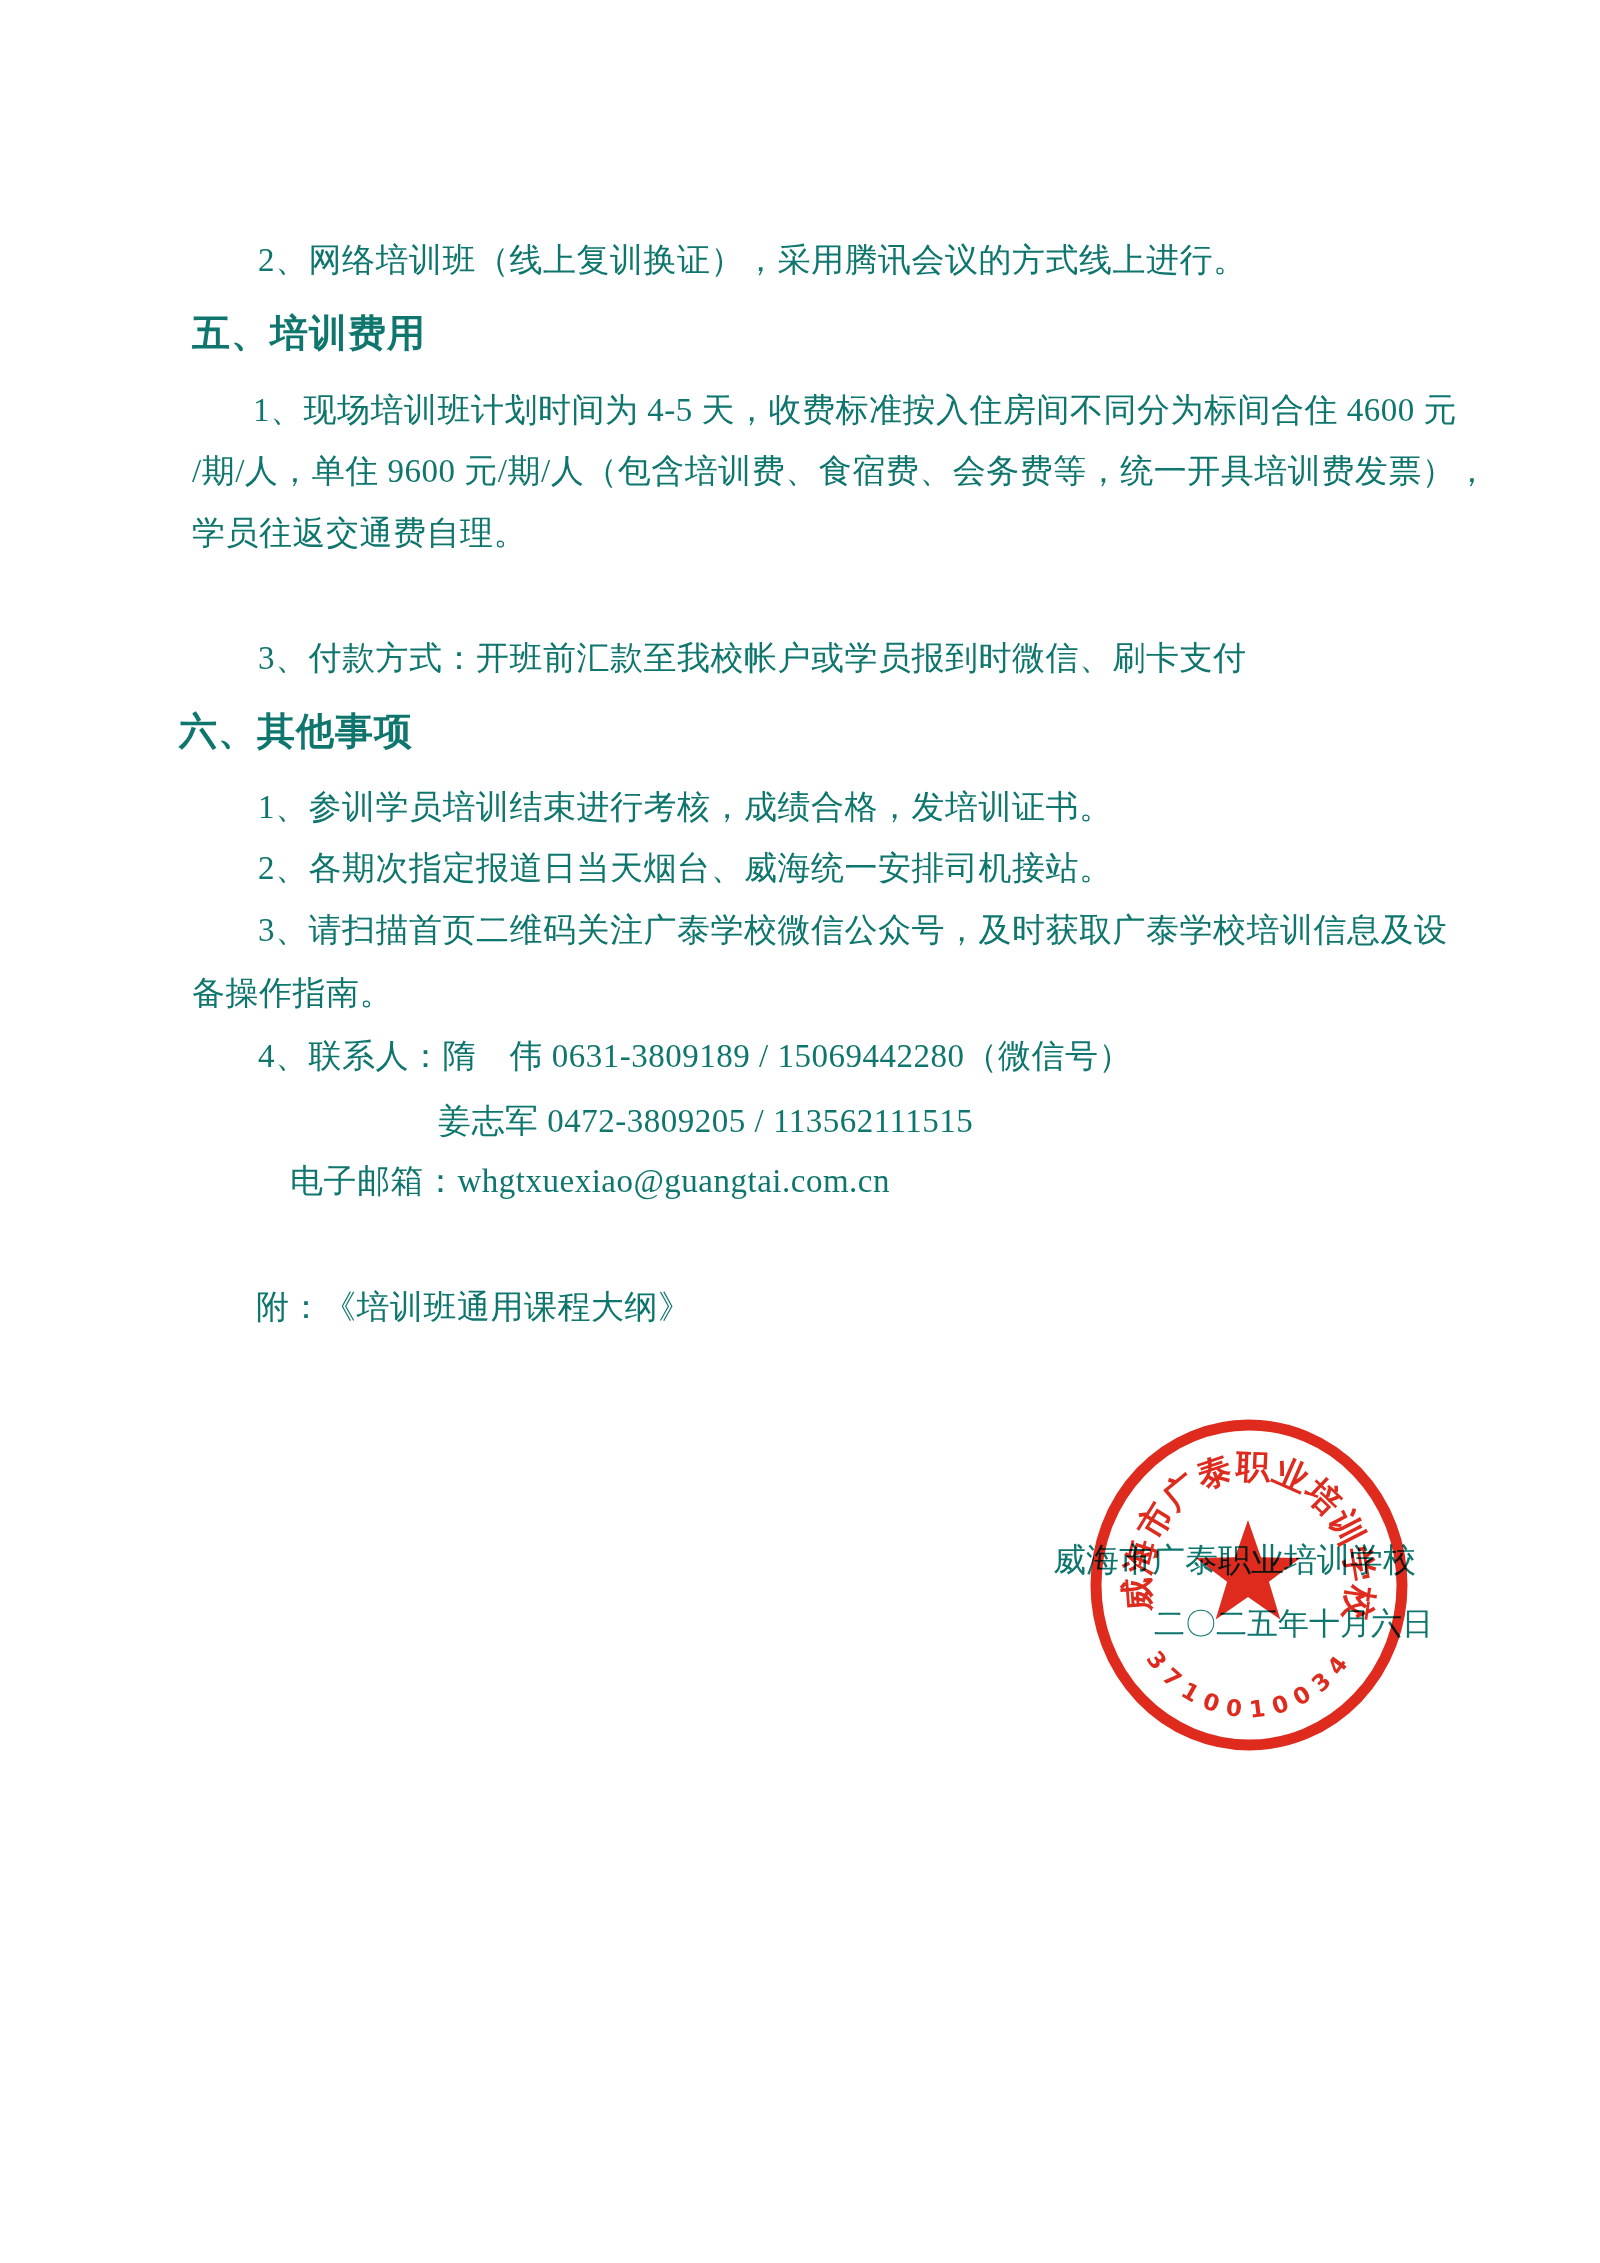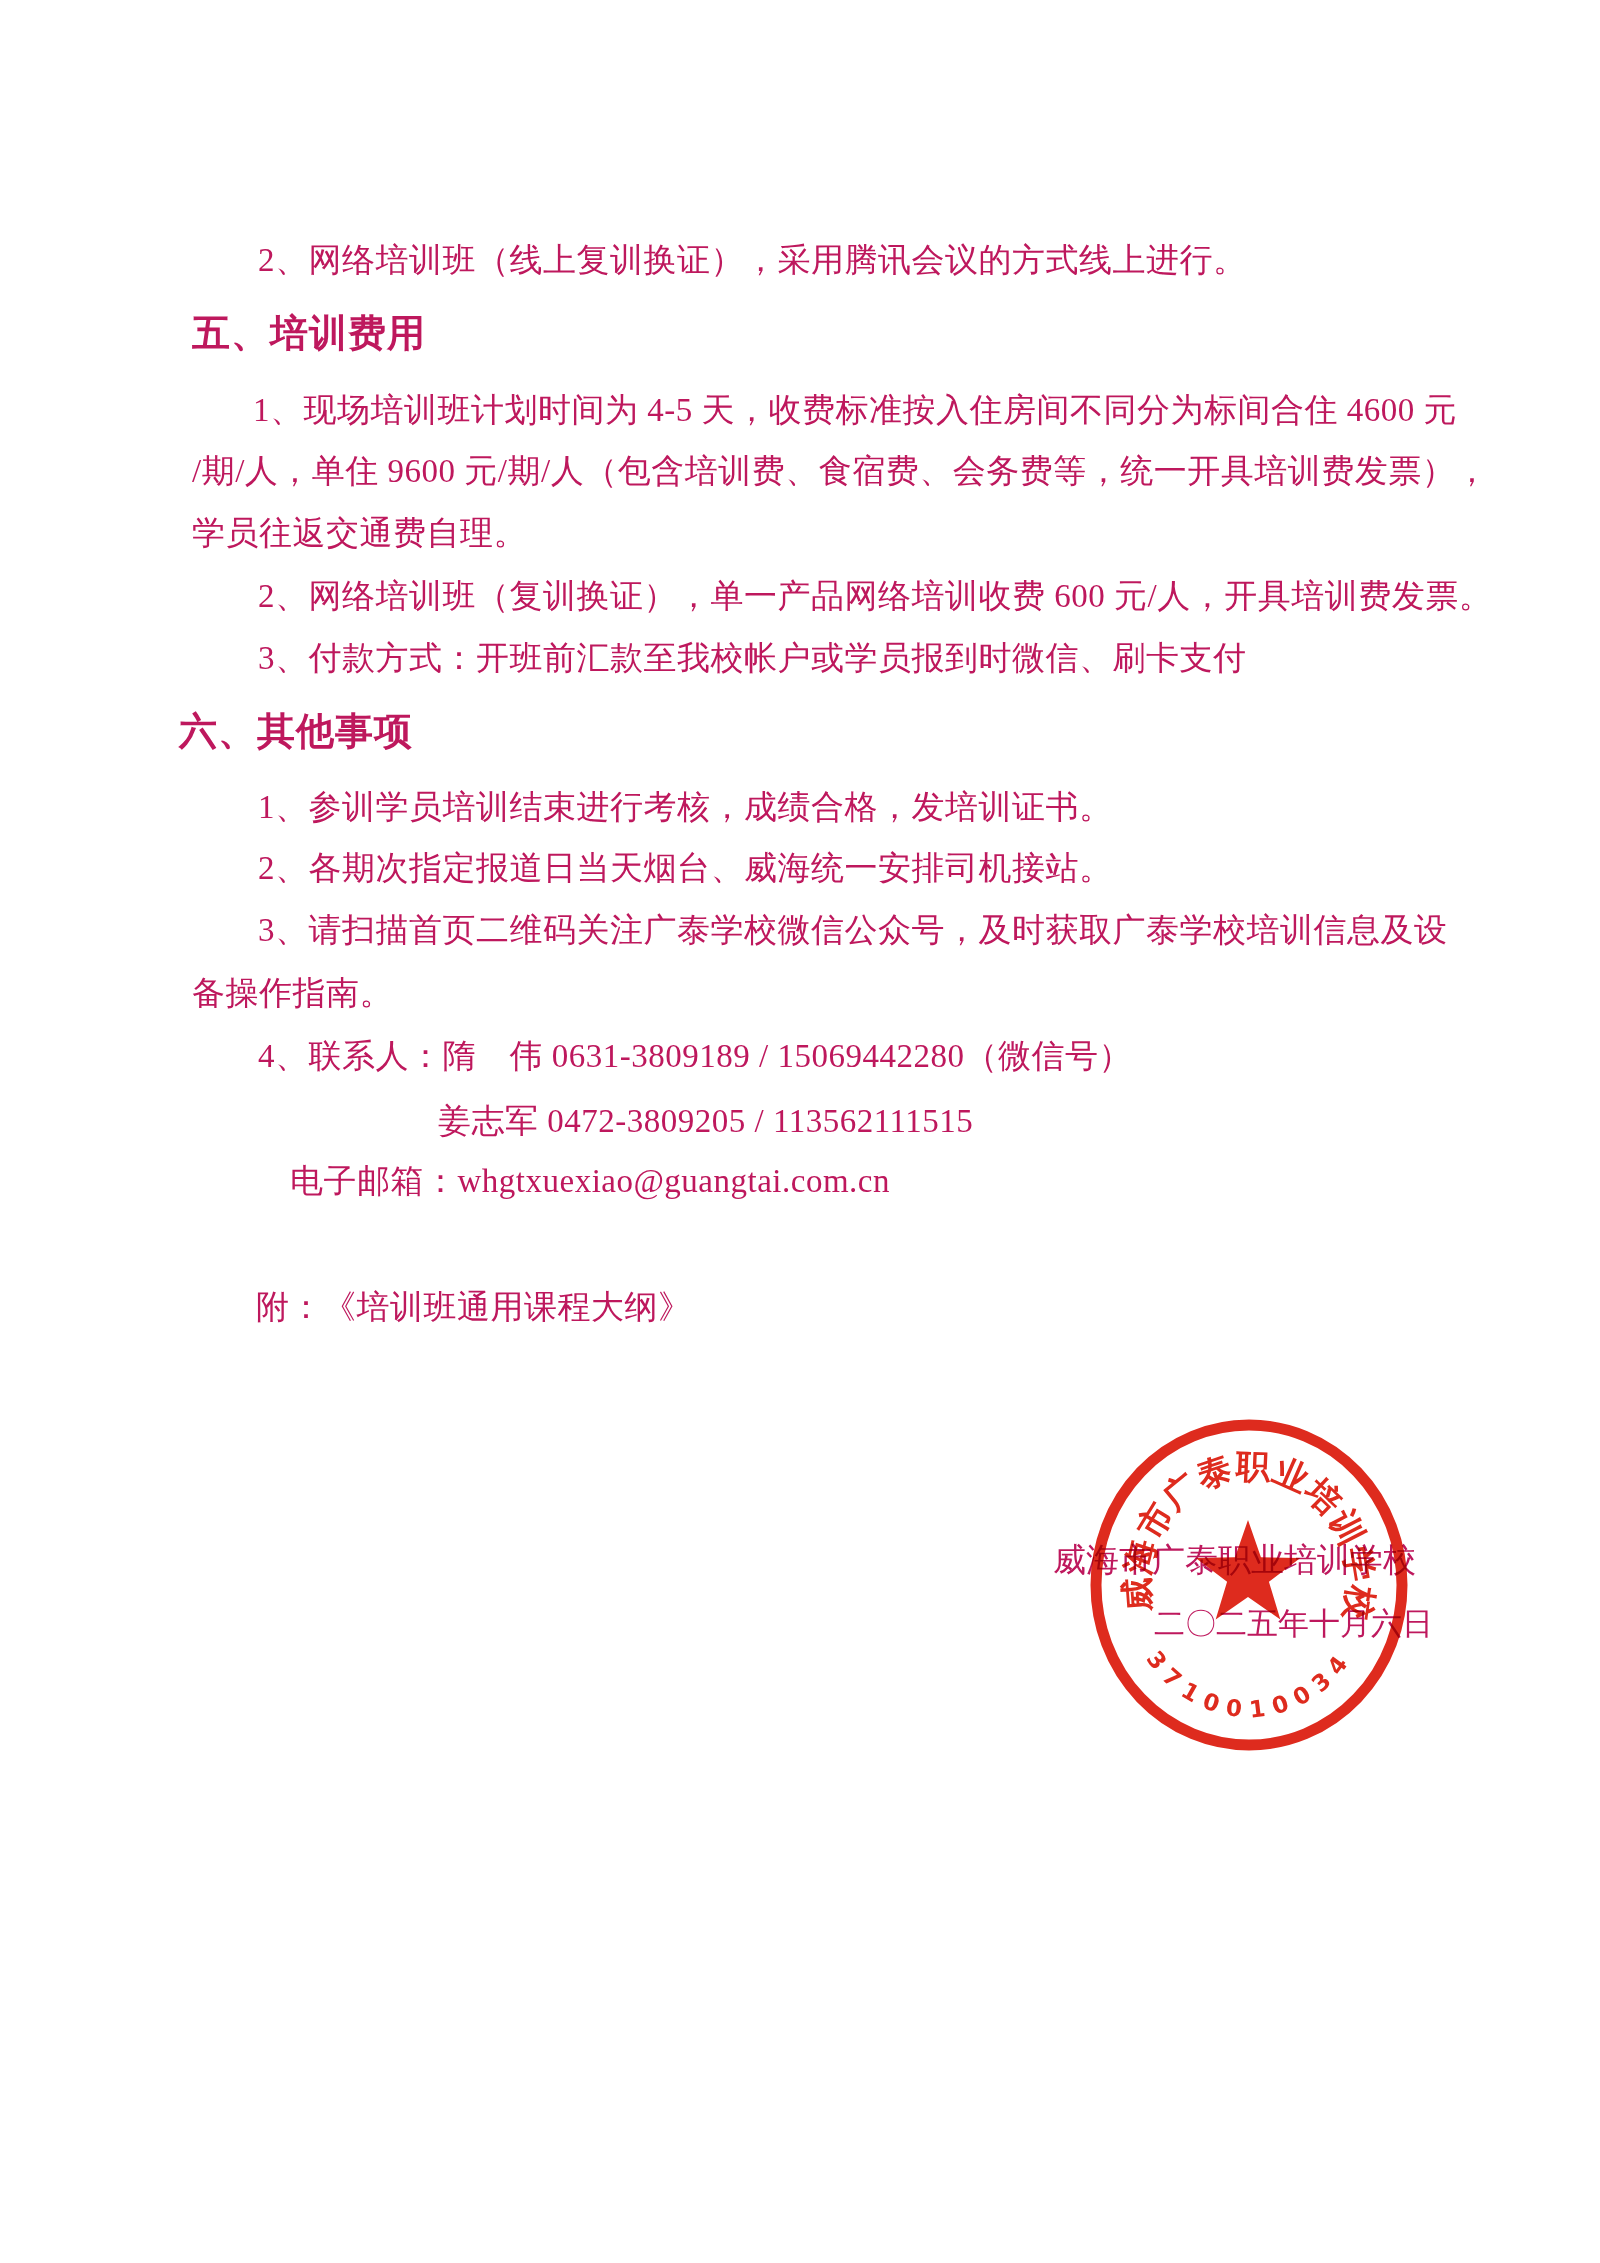--- a/index.html
+++ b/index.html
@@ -5,21 +5,21 @@
   :root { --seal-color: #de2b1e; }
   html,body { margin:0; padding:0; background:#888; }
   .page {
     position: relative;
     width: 1600px;
     height: 2263px;
     margin: 0 auto;
     background: #ffffff;
     overflow: hidden;
     font-family: "Liberation Serif", "DejaVu Serif", serif;
-    color: #be185d;
+    color: #0f766e;
   }
   .line {
     position: absolute;
     white-space: pre;
     font-size: 33px;
     line-height: 1.15;
     letter-spacing: 0.5px;
   }
   .heading {
     font-size: 38px;
@@ -68,21 +68,20 @@
   <div class="line" style="left:258px; top:242px;">2、网络培训班（线上复训换证），采用腾讯会议的方式线上进行。</div>
 
   <div class="line heading" style="left:192px; top:312px;">五、培训费用</div>
 
   <div class="line" style="left:253px; top:392px;text-align:center;">1、现场培训班计划时间为 4-5 天，收费标准按入住房间不同分为标间合住 4600 元</div>
 
   <div class="line" style="left:192px; top:453px;">/期/人，单住 9600 元/期/人（包含培训费、食宿费、会务费等，统一开具培训费发票），</div>
 
   <div class="line" style="left:192px; top:515px;">学员往返交通费自理。</div>
 
-  <div class="line" style="left:258px; top:578px;">2、网络培训班（复训换证），单一产品网络培训收费 600 元/人，开具培训费发票。</div>
 
   <div class="line" style="left:258px; top:640px;">3、付款方式：开班前汇款至我校帐户或学员报到时微信、刷卡支付</div>
 
   <div class="line heading" style="left:179px; top:710px;">六、其他事项</div>
 
   <div class="line" style="left:258px; top:789px;">1、参训学员培训结束进行考核，成绩合格，发培训证书。</div>
 
   <div class="line" style="left:258px; top:850px;">2、各期次指定报道日当天烟台、威海统一安排司机接站。</div>
 
   <div class="line" style="left:258px; top:912px;">3、请扫描首页二维码关注广泰学校微信公众号，及时获取广泰学校培训信息及设</div>

